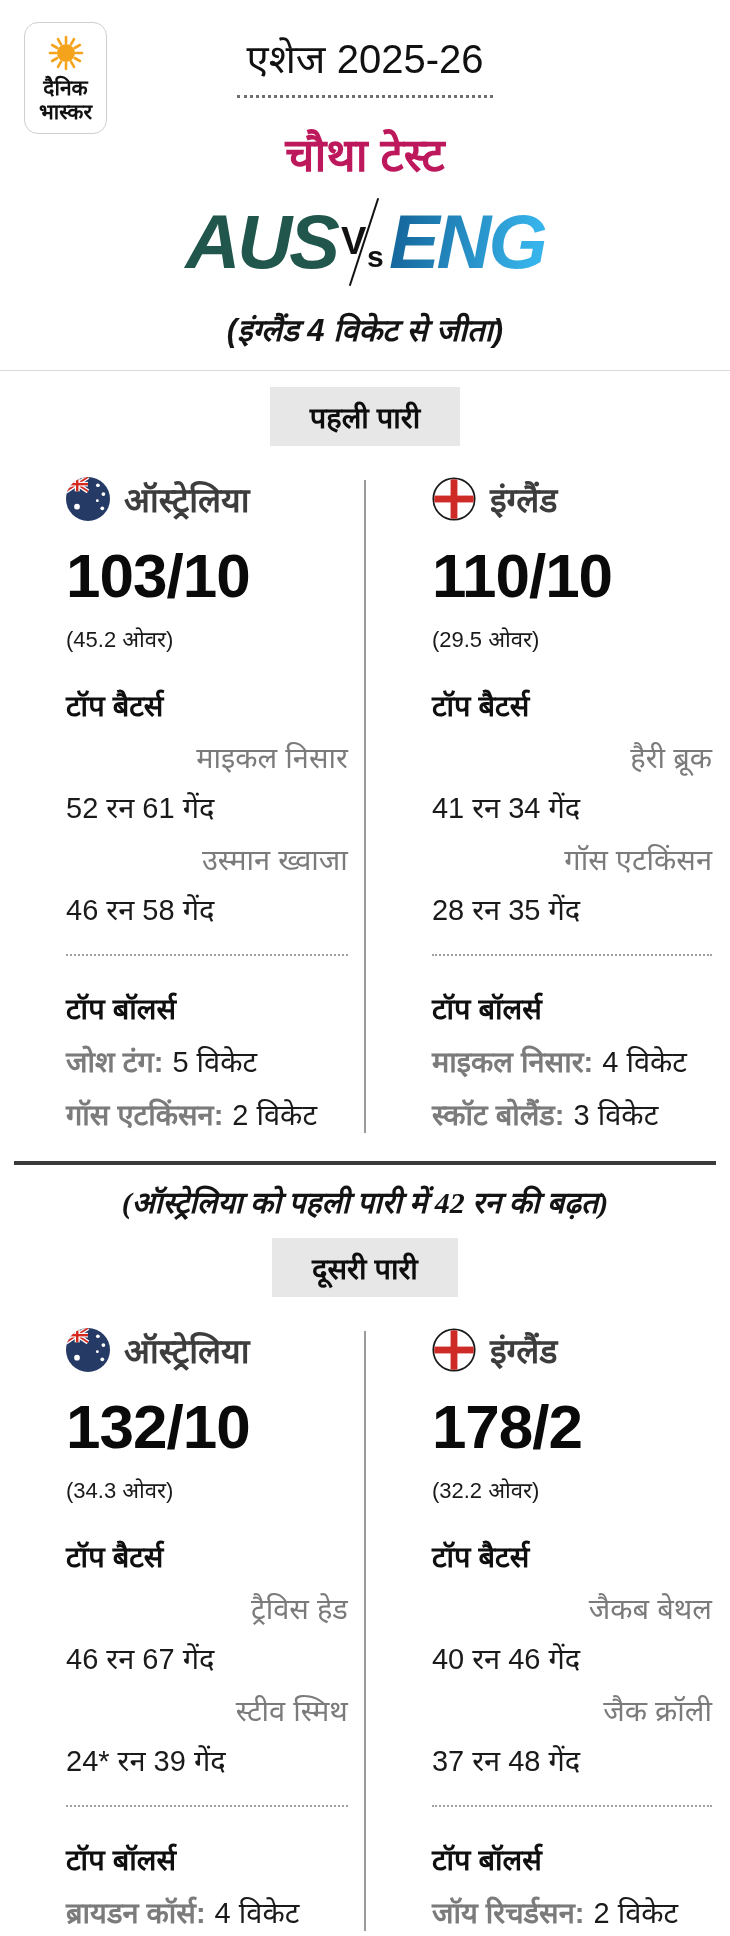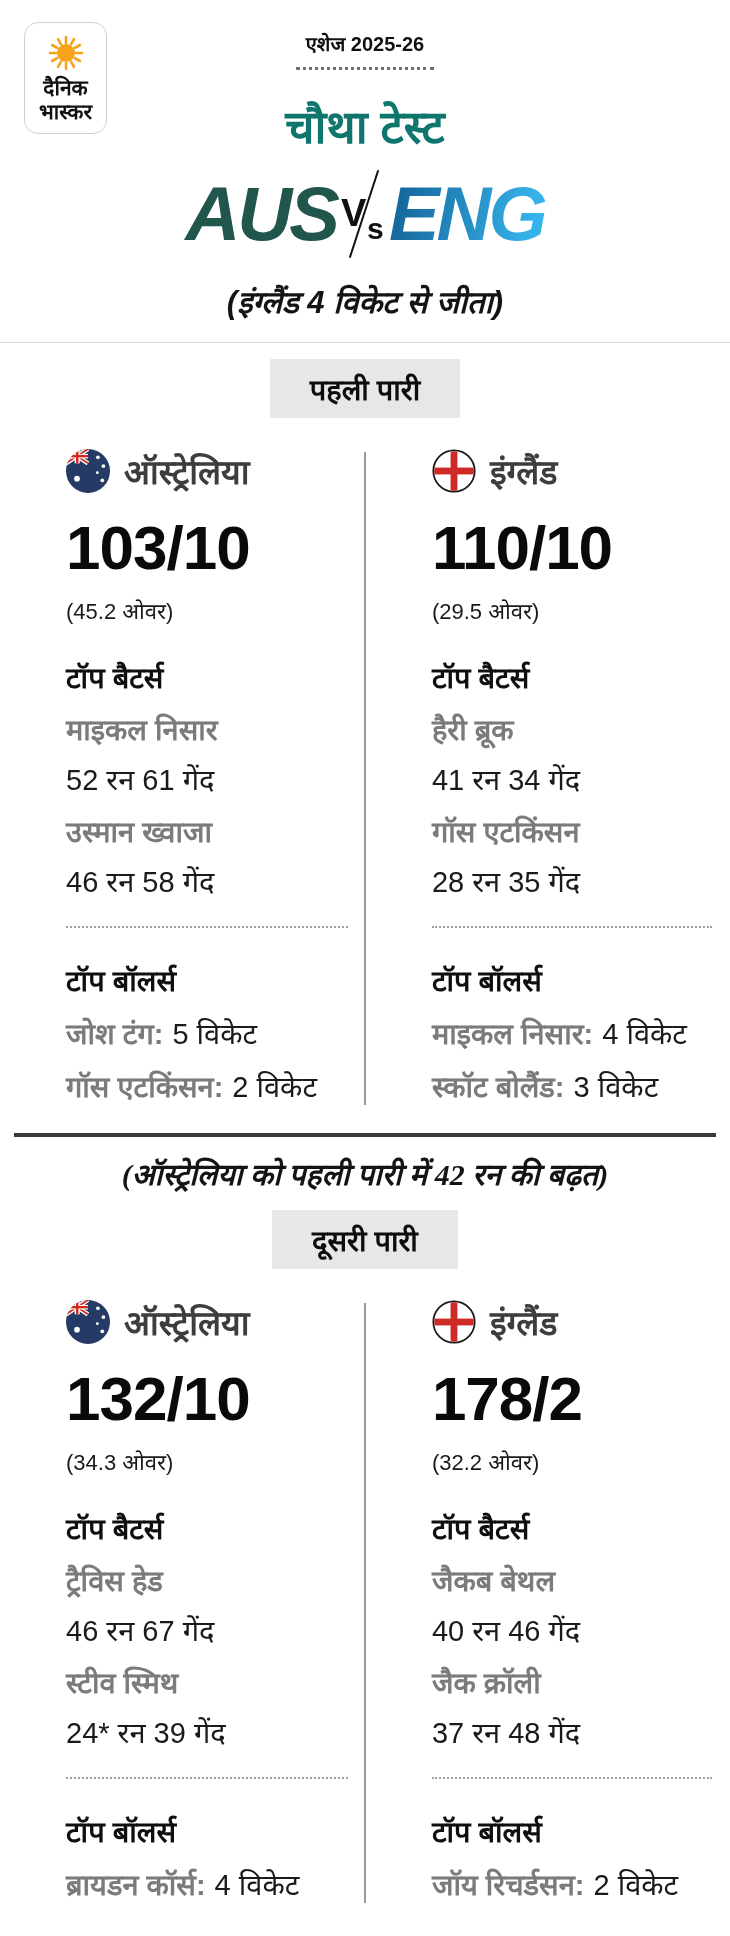--- a/index.html
+++ b/index.html
@@ -10,23 +10,23 @@
   
   .logo{
     position:absolute;left:24px;top:22px;width:83px;height:112px;background:#fff;
     border:1px solid #cfcfcf;border-radius:14px;display:flex;flex-direction:column;
     align-items:center;justify-content:center;box-sizing:border-box;gap:2px;
   }
   .logo svg{width:40px;height:40px;margin-bottom:2px;}
   .logo-line{font-size:21px;font-weight:800;line-height:1.05;color:#111;}
   
   .header{text-align:center;padding-top:30px;}
-  .series{display:inline-block;font-size:20px;font-weight:700;color:#111;
+  .series{display:inline-block;font-size:40px;font-weight:400;color:#111;
     padding:0 10px 10px;border-bottom:3px dotted #6f6f6f;text-align:right;}
-  .match{font-size:46px;font-weight:800;color:#0f766e;margin-top:24px;}
+  .match{font-size:46px;font-weight:800;color:#be185d;margin-top:24px;}
   .teams{margin-top:16px;display:flex;justify-content:center;align-items:center;height:84px;}
   .big-team{font-size:76px;font-weight:900;font-style:italic;letter-spacing:-3px;line-height:1;}
   .team-aus{color:#20564b;}
   .team-eng{color:#1e87c6;}
   @supports (-webkit-background-clip:text){
     .team-eng{background:linear-gradient(100deg,#166a9f 10%,#36b3ea 90%);
       -webkit-background-clip:text;-webkit-text-fill-color:transparent;}
   }
   .vs-wrap{position:relative;width:52px;height:84px;flex:0 0 auto;}
   .vs-v{position:absolute;left:4px;top:20px;font-size:38px;font-weight:700;color:#111;}
@@ -41,21 +41,21 @@
   .cols{display:flex;margin-top:30px;align-items:stretch;}
   .col{width:50%;box-sizing:border-box;padding:0 16px 0 30px;margin-left:36px;}
   .col.right{padding:0 18px 0 30px;}
   .vdiv{width:2px;background:#9a9a9a;flex:0 0 auto;margin-top:4px;}
   .team-row{display:flex;align-items:center;gap:14px;}
   .flag{width:44px;height:44px;flex:0 0 auto;}
   .team-name{font-size:34px;font-weight:800;color:#3d3d3d;}
   .score{font-size:62px;font-weight:900;color:#0a0a0a;margin-top:18px;letter-spacing:-1px;}
   .overs{font-size:22px;margin-top:12px;color:#1a1a1a;}
   .sec-label{font-size:29px;font-weight:800;color:#0f0f0f;margin-top:32px;}
-  .p-name{font-size:29px;font-weight:700;color:#7b7b7b;margin-top:13px;}
+  .p-name{font-size:29px;font-weight:400;color:#7b7b7b;margin-top:13px;text-align:right;}
   .p-stat{font-size:29px;color:#1a1a1a;margin-top:11px;}
   .dotted{border-top:2px dotted #a0a0a0;margin-top:26px;}
   .bowler{font-size:29px;margin-top:14px;white-space:nowrap;}
   .bowler .bn{font-weight:800;color:#7b7b7b;margin-right:9px;}
   .bowler .bs{color:#1a1a1a;}
   
   .thick-divider{border-top:4px solid #3a3a3a;margin:28px 14px 0;}
   .lead-note{text-align:center;font-size:30px;font-style:italic;font-weight:600;color:#141414;margin-top:16px;font-family:Liberation Serif, serif;}
 </style>
 </head>

